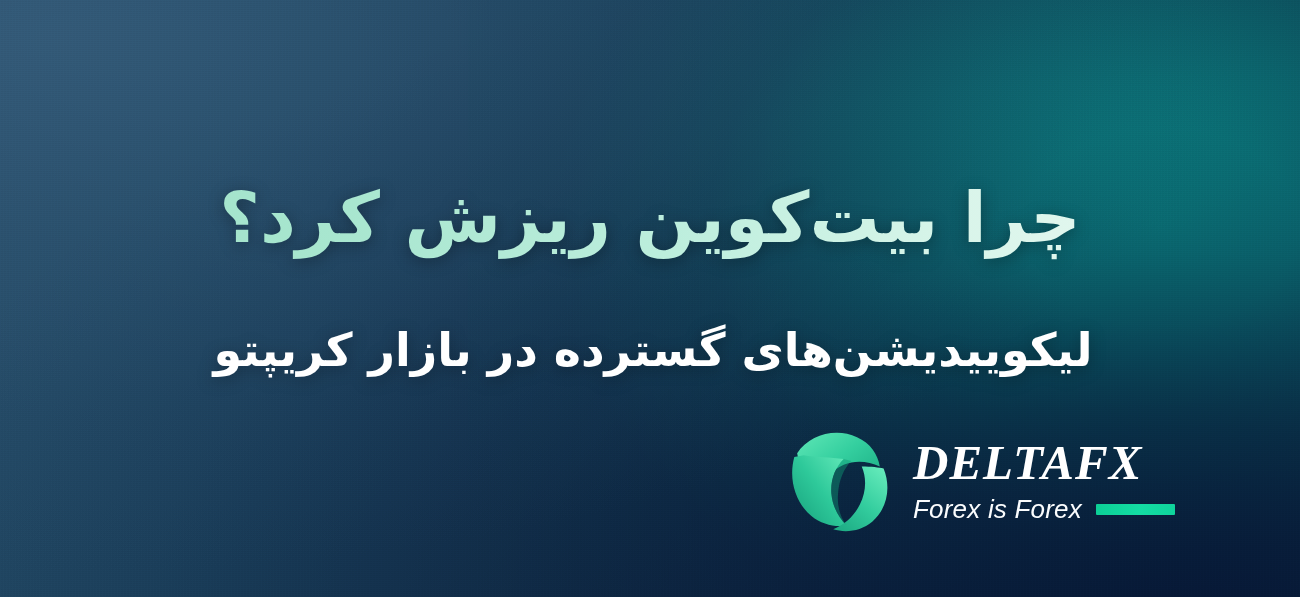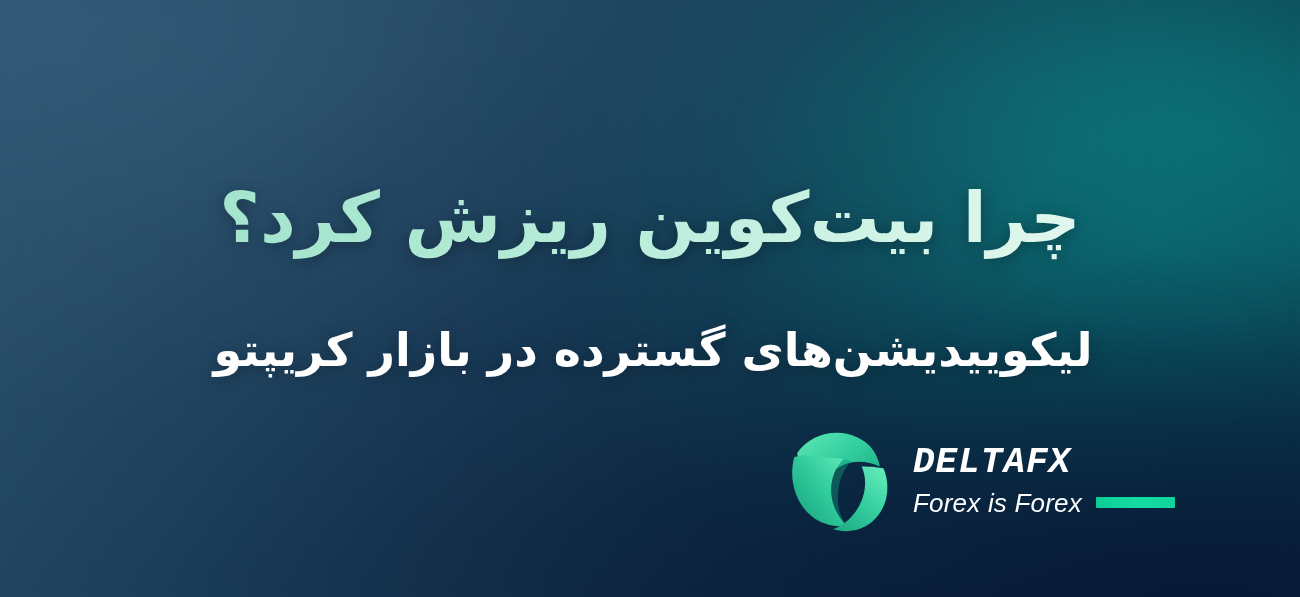--- a/index.html
+++ b/index.html
@@ -158,22 +158,22 @@
 
   .logo-text-block {
     display: flex;
     flex-direction: column;
     align-items: flex-start;
     justify-content: center;
     padding-top: 4px;
   }
 
   .logo-wordmark {
-    font-family: Liberation Mono, monospace;
-    font-size: 36px;
+    font-family: Liberation Serif, serif;
+    font-size: 49px;
     font-weight: 700;
     font-style: italic;
     letter-spacing: 1.0px;
     color: #ffffff;
     line-height: 1.0;
     white-space: nowrap;
   }
 
   .logo-tagline-row {
     display: flex;

